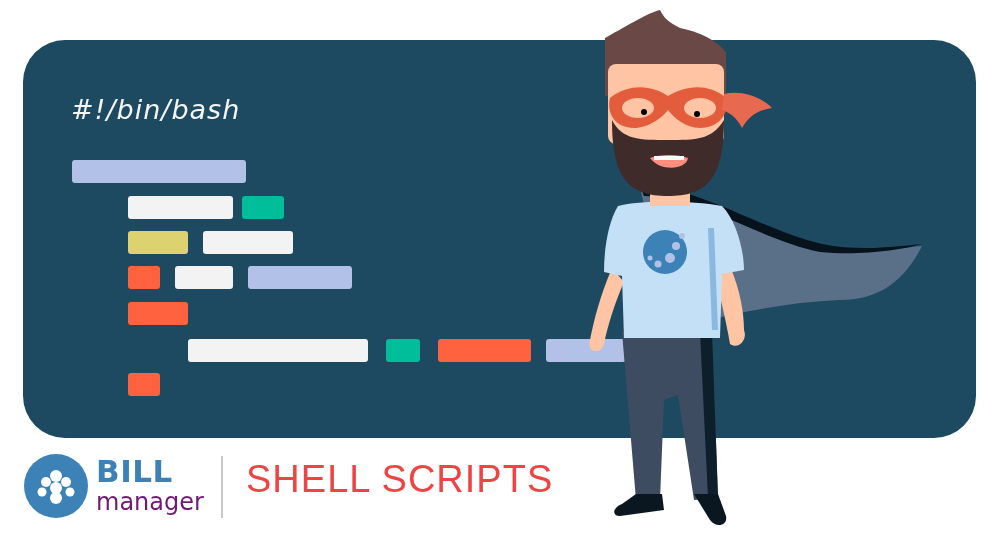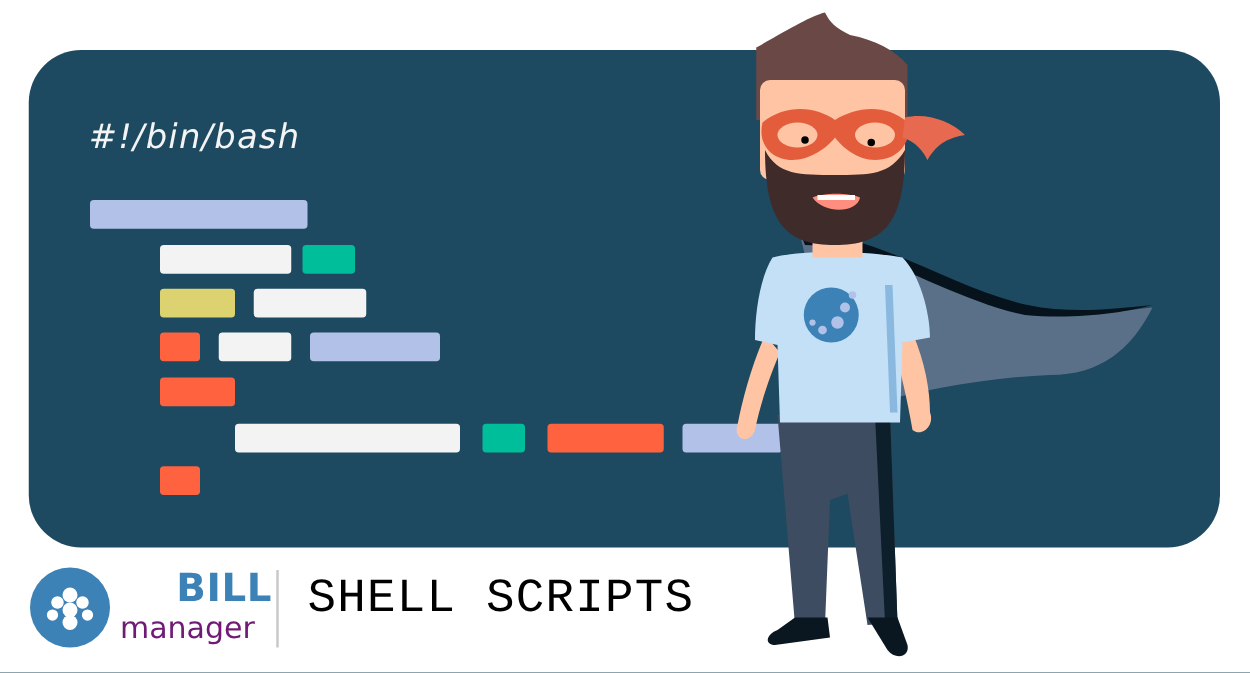--- a/index.html
+++ b/index.html
@@ -20,32 +20,32 @@
   .bar {
     position: absolute; height: 23px; border-radius: 3px;
   }
   .brand { position: absolute; left: 24px; top: 454px; }
   .logo-circle {
     position: absolute; left: 0; top: 0; width: 64px; height: 64px; border-radius: 50%;
     background: #3c82b6;
   }
   .bill {
     position: absolute; left: 72px; top: -1px; font-family: "DejaVu Sans", sans-serif;
-    font-weight: bold; font-size: 31px; color: #3c82b6; letter-spacing: 0.5px; margin-left: 45px;
+    font-weight: bold; font-size: 31px; color: #3c82b6; letter-spacing: 0.5px;
   }
   .manager {
     position: absolute; left: 72px; top: 34px; font-family: "DejaVu Sans", sans-serif;
     font-size: 24px; color: #701a75;
   }
   .divider {
     position: absolute; left: 221px; top: 456px; width: 2px; height: 62px; background: #c9c9c9;
   }
   .title {
     position: absolute; left: 246px; top: 458px;
-    font-family: Liberation Mono, monospace; font-size: 38px; color: #000000; letter-spacing: 1px;
+    font-family: Liberation Sans, sans-serif; font-size: 38px; color: #ef4444; letter-spacing: 1px;
   }
   .hero { position: absolute; left: 560px; top: 0; width: 440px; height: 538px; }
 </style>
 </head>
 <body>
 
 <div class="panel"></div>
 
 <div class="shebang">#!/bin/bash</div>
 

